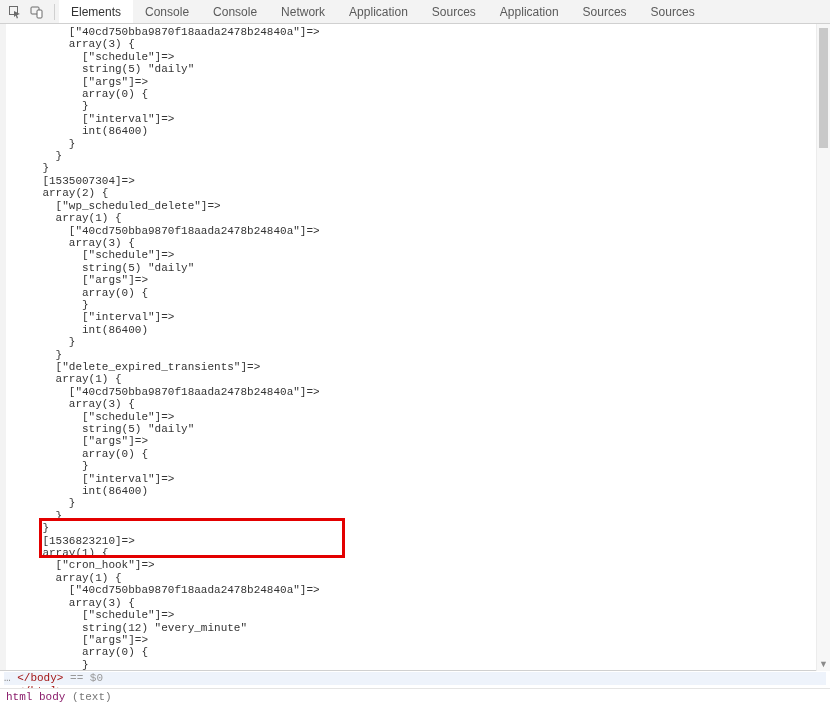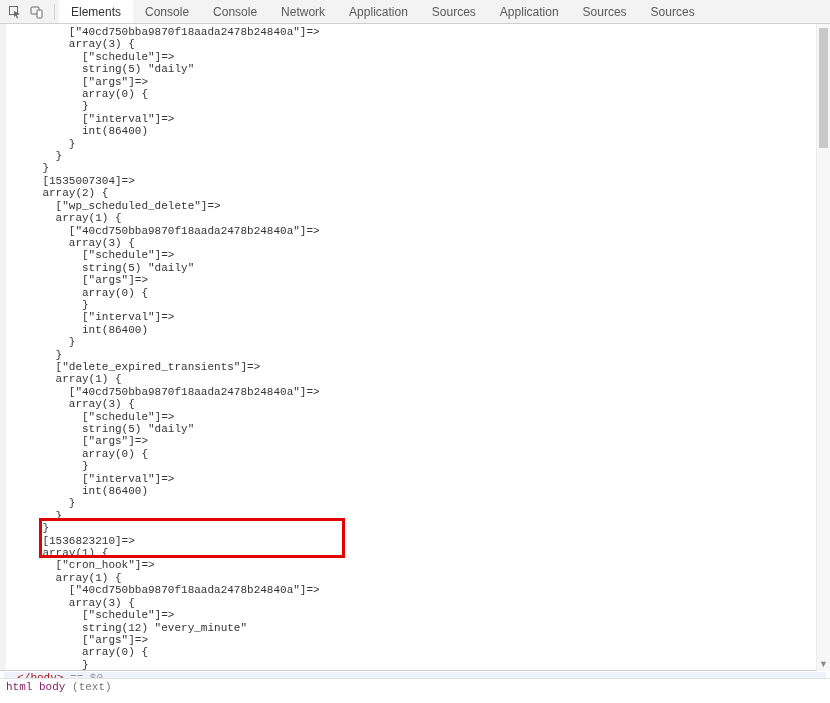--- a/index.html
+++ b/index.html
@@ -83,21 +83,21 @@
       border-top: 1px solid #e4e4e4;
       font-family: Consolas, "Courier New", monospace;
       font-size: 11px;
       padding: 2px 6px;
       color: #8a1d6b;
       position: absolute;
       bottom: 0;
       left: 0;
       right: 0;
       background: #fff;
-      height: 25px;
+      height: 15px;
     }
     .breadcrumb .sep { color: #888; }
     .scrollbar-v {
       position: absolute;
       right: 0;
       top: 24px;
       width: 14px;
       bottom: 32px;
       background: #f7f7f7;
       border-left: 1px solid #ececec;

